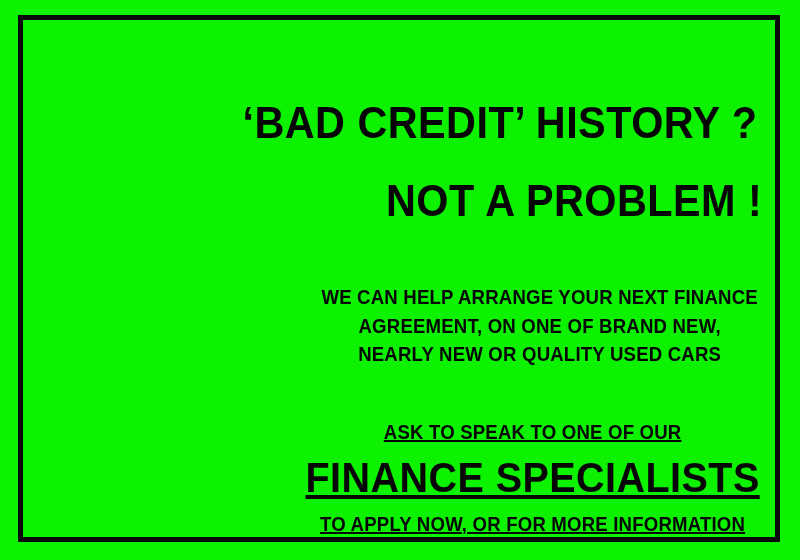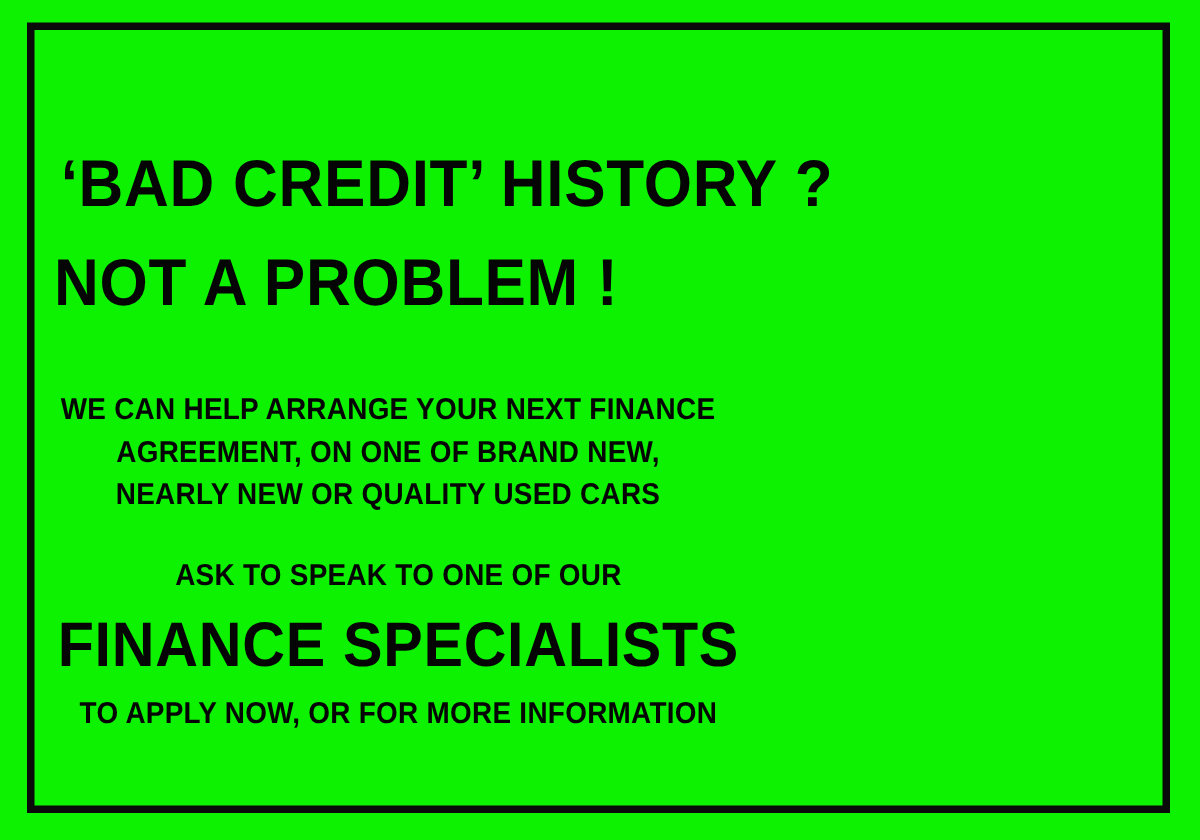--- a/index.html
+++ b/index.html
@@ -35,23 +35,24 @@
 
   #content {
     position: absolute;
     left: 24px;
     top: 21px;
     width: 750px;
     height: 515px;
     box-sizing: border-box;
     display: flex;
     flex-direction: column;
-    align-items: flex-start;
+    align-items: flex-end;
     text-align: center;
     color: #050505;
+    gap: 12px;
   }
 
   .headline {
     font-family: "Liberation Sans Narrow", "Liberation Sans", "DejaVu Sans Condensed", sans-serif;
     font-weight: bold;
     font-size: 44px;
     line-height: 1.0;
     letter-spacing: 0.5px;
     transform: scaleX(0.94);
     transform-origin: center center;
@@ -66,21 +67,21 @@
     font-weight: bold;
     font-size: 20px;
     line-height: 28.5px;
     letter-spacing: 0.2px;
     transform: scaleX(0.93);
     transform-origin: center center;
     white-space: nowrap;
   }
 
   #body-block-1 { margin-top: 48px; }
-  #body-block-2 { margin-top: 28px; }
+  #body-block-2 { margin-top: 40px; text-decoration: underline; }
 
   .body-line { display: block; }
 
   .subhead {
     font-family: "Liberation Sans Narrow", "Liberation Sans", "DejaVu Sans Condensed", sans-serif;
     font-weight: bold;
     font-size: 20px;
     letter-spacing: 0.2px;
     line-height: 1.1;
     transform: scaleX(0.93);

